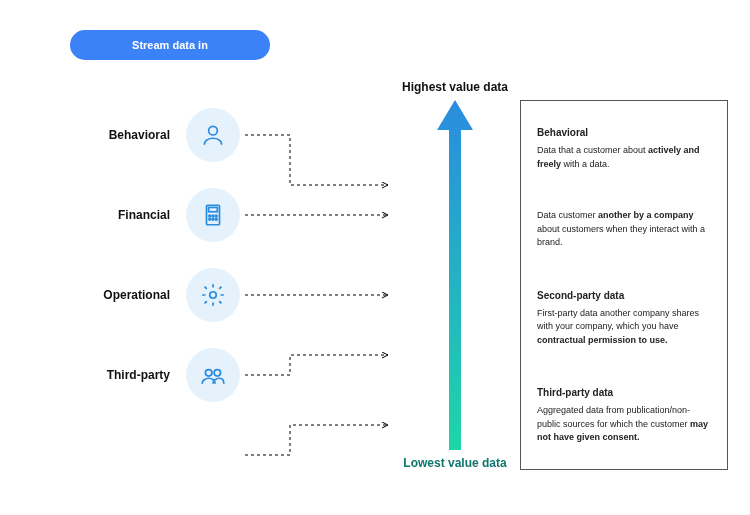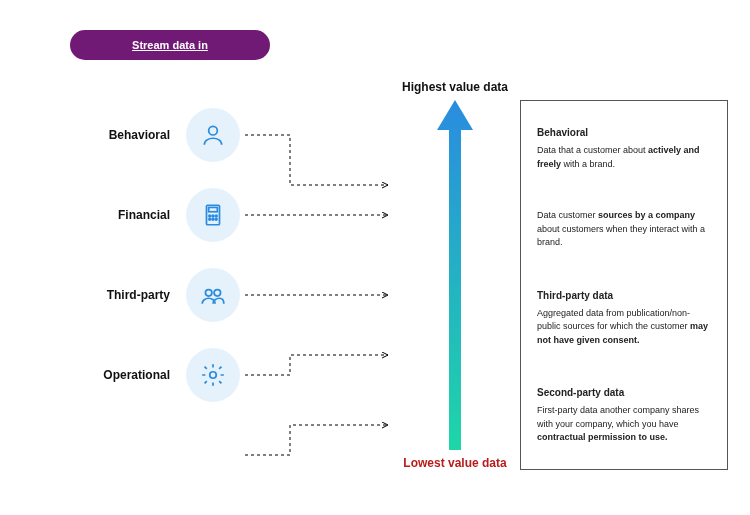--- a/index.html
+++ b/index.html
@@ -10,29 +10,28 @@
     height: 515px;
     position: relative;
     overflow: hidden;
   }
   .stream-btn {
     position: absolute;
     top: 30px;
     left: 70px;
     width: 200px;
     height: 30px;
-    background: #701a75;
+    background: #3b82f6;
     border-radius: 15px;
     display: flex;
     align-items: center;
     justify-content: center;
     color: #fff;
     font-size: 11px;
     font-weight: 600;
-    text-decoration: underline;
   }
   .cat-list {
     position: absolute;
     top: 95px;
     left: 70px;
     width: 170px;
   }
   .cat-row {
     display: flex;
     align-items: center;
@@ -78,21 +77,21 @@
   .arrow-top-label {
     font-size: 12px;
     font-weight: 700;
     color: #111;
     margin-bottom: 6px;
     text-align: center;
   }
   .arrow-bot-label {
     font-size: 12px;
     font-weight: 700;
-    color: #b91c1c;
+    color: #0f766e;
     margin-top: 6px;
     text-align: right;
   }
   .arrow-svg { display: block; }
   .defs-panel {
     position: absolute;
     top: 100px;
     left: 520px;
     width: 208px;
     height: 370px;
@@ -136,36 +135,36 @@
           <circle cx="12" cy="13" r="0.8" fill="#2a8ce0"></circle>
           <circle cx="15" cy="13" r="0.8" fill="#2a8ce0"></circle>
           <circle cx="9" cy="16" r="0.8" fill="#2a8ce0"></circle>
           <circle cx="12" cy="16" r="0.8" fill="#2a8ce0"></circle>
           <circle cx="15" cy="16" r="0.8" fill="#2a8ce0"></circle>
         </svg>
     </div>
   </div>
 
   <div class="cat-row">
+    <span class="cat-label">Operational</span>
+    <div class="cat-icon">
+      <svg viewBox="0 0 24 24">
+          <circle cx="12" cy="12" r="3"></circle>
+          <path d="M12 2v3M12 19v3M4.2 4.2l2.1 2.1M17.7 17.7l2.1 2.1M2 12h3M19 12h3M4.2 19.8l2.1-2.1M17.7 6.3l2.1-2.1"></path>
+        </svg>
+    </div>
+  </div>
+
+  <div class="cat-row">
     <span class="cat-label">Third-party</span>
     <div class="cat-icon">
       <svg viewBox="0 0 24 24">
           <circle cx="8" cy="10" r="3"></circle>
           <circle cx="16" cy="10" r="3"></circle>
           <path d="M2 20c0-3 3-5 6-5s6 2 6 5M12 20c0-3 3-5 6-5s4 2 4 5"></path>
-        </svg>
-    </div>
-  </div>
-
-  <div class="cat-row">
-    <span class="cat-label">Operational</span>
-    <div class="cat-icon">
-      <svg viewBox="0 0 24 24">
-          <circle cx="12" cy="12" r="3"></circle>
-          <path d="M12 2v3M12 19v3M4.2 4.2l2.1 2.1M17.7 17.7l2.1 2.1M2 12h3M19 12h3M4.2 19.8l2.1-2.1M17.7 6.3l2.1-2.1"></path>
         </svg>
     </div>
   </div>
 
 </div>
 
 <svg class="connectors" width="155" height="400">
   <defs>
     <marker id="ah" markerWidth="8" markerHeight="8" refX="6" refY="3" orient="auto">
       <path d="M0,0 L6,3 L0,6" fill="none" stroke="#000" stroke-width="1"></path>
@@ -190,26 +189,26 @@
       </linearGradient>
     </defs>
     <path d="M20 0 L38 30 L26 30 L26 350 L14 350 L14 30 L2 30 Z" fill="url(#vg)"></path>
   </svg>
   <div class="arrow-bot-label">Lowest value data</div>
 </div>
 
 <div class="defs-panel">
   <div class="def-block">
     <div class="def-title">Behavioral</div>
-    <div class="def-body"><span>Data that a customer about </span><b>actively and freely</b><span> with a brand.</span></div>
-  </div>
-  <div class="def-block">
-    <div class="def-body"><span>Data customer </span><b>sources by a company</b><span> about customers when they interact with a brand.</span></div>
+    <div class="def-body"><span>Data that a customer about </span><b>actively and freely</b><span> with a data.</span></div>
+  </div>
+  <div class="def-block">
+    <div class="def-body"><span>Data customer </span><b>another by a company</b><span> about customers when they interact with a brand.</span></div>
+  </div>
+  <div class="def-block">
+    <div class="def-title">Second-party data</div>
+    <div class="def-body"><span>First-party data another company shares with your company, which you have </span><b>contractual permission to use.</b><span></span></div>
   </div>
   <div class="def-block">
     <div class="def-title">Third-party data</div>
     <div class="def-body"><span>Aggregated data from publication/non-public sources for which the customer </span><b>may not have given consent.</b><span></span></div>
   </div>
-  <div class="def-block">
-    <div class="def-title">Second-party data</div>
-    <div class="def-body"><span>First-party data another company shares with your company, which you have </span><b>contractual permission to use.</b><span></span></div>
-  </div>
 </div>
 
 </body></html>

